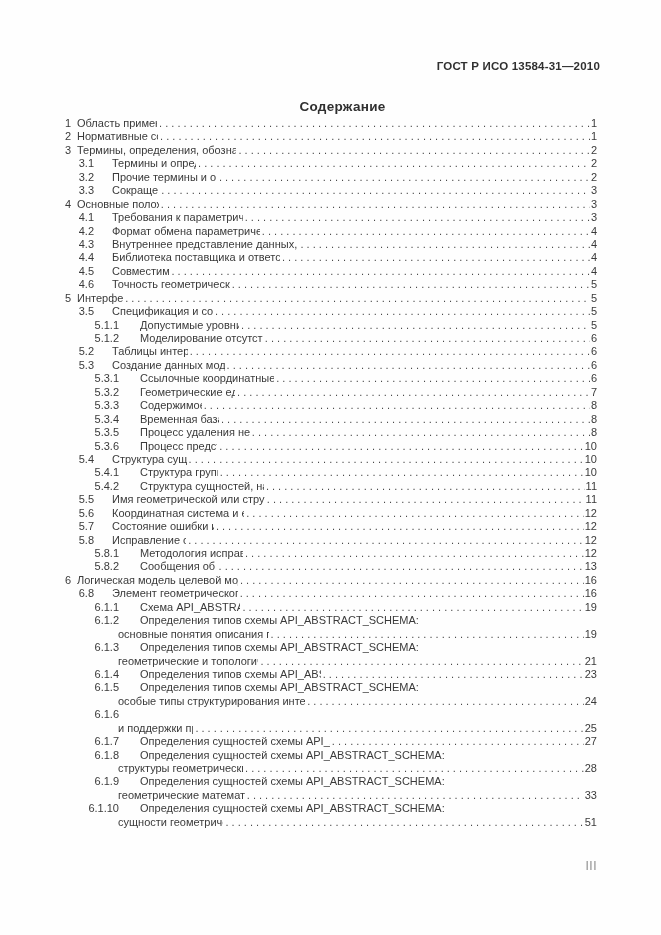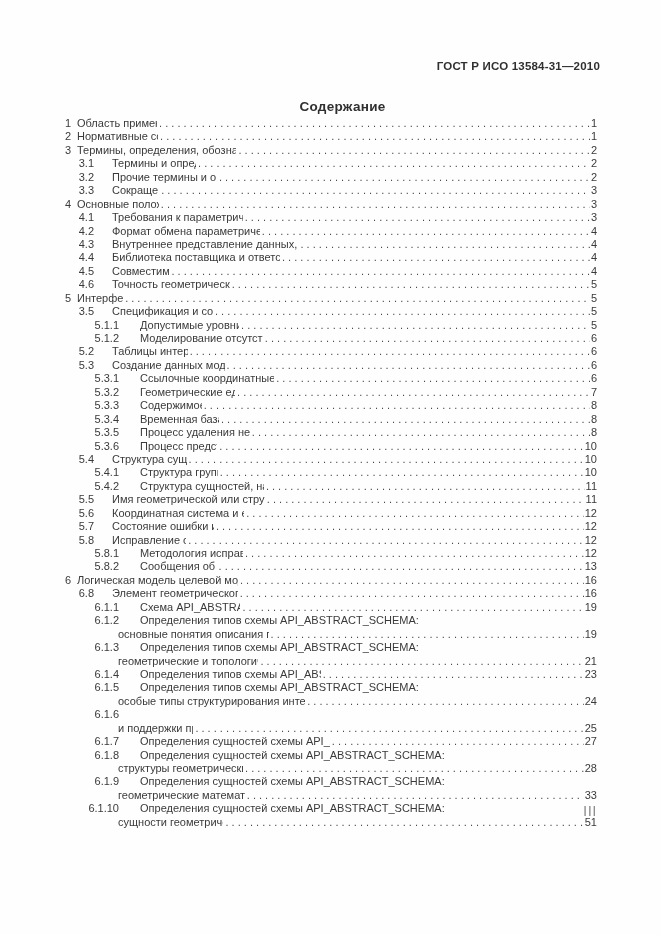--- a/index.html
+++ b/index.html
@@ -72,23 +72,23 @@
   }
   .leader::after {
     content: ". . . . . . . . . . . . . . . . . . . . . . . . . . . . . . . . . . . . . . . . . . . . . . . . . . . . . . . . . . . . . . . . . . . . . . . . . . . . . . . . . . . . . . . . . . . . . . . .";
   }
   .pg {
     flex: 0 0 auto;
     text-align: right;
   }
   .folio {
     position: absolute;
-    top: 802px;
+    top: 859px;
     right: 64px;
-    font-size: 15px;
+    font-size: 12px;
     color: #8f8f8f;
     letter-spacing: 0.5px;
   }
 </style>
 </head>
 <body>
 
 <div class="page">
   <div class="doc-number">ГОСТ Р ИСО 13584-31—2010</div>
   <h1 class="title">Содержание</h1>

